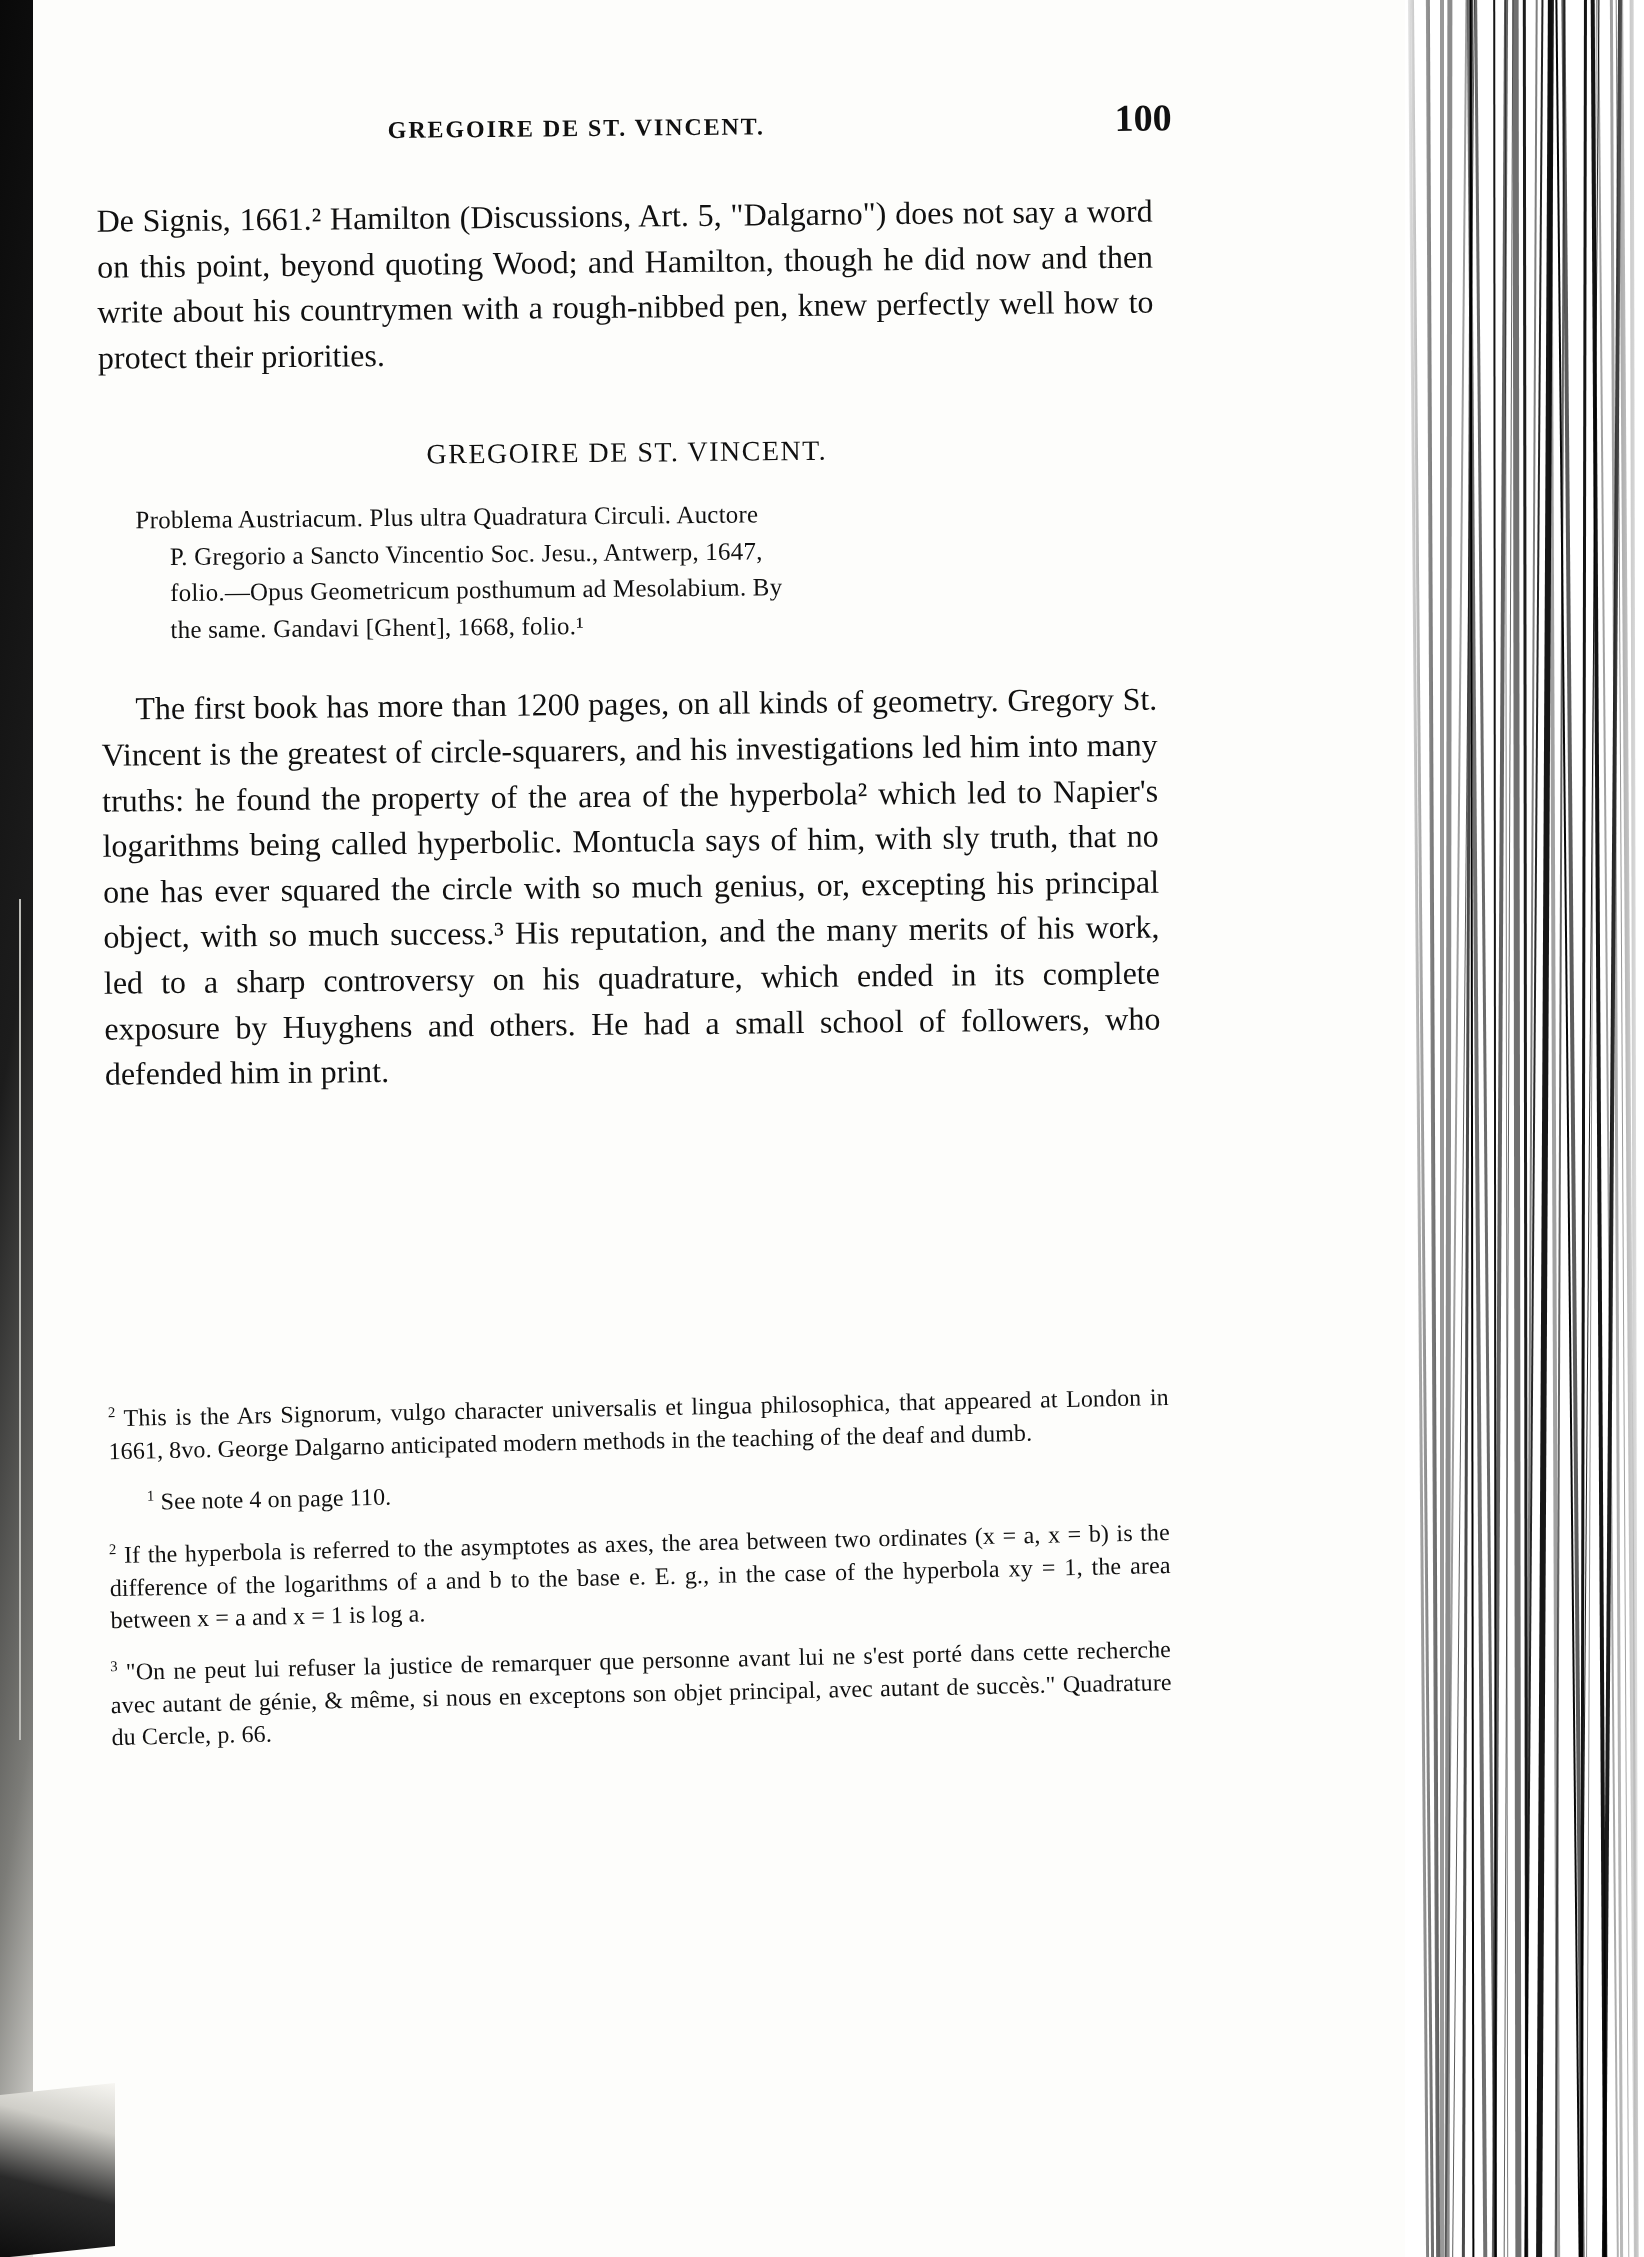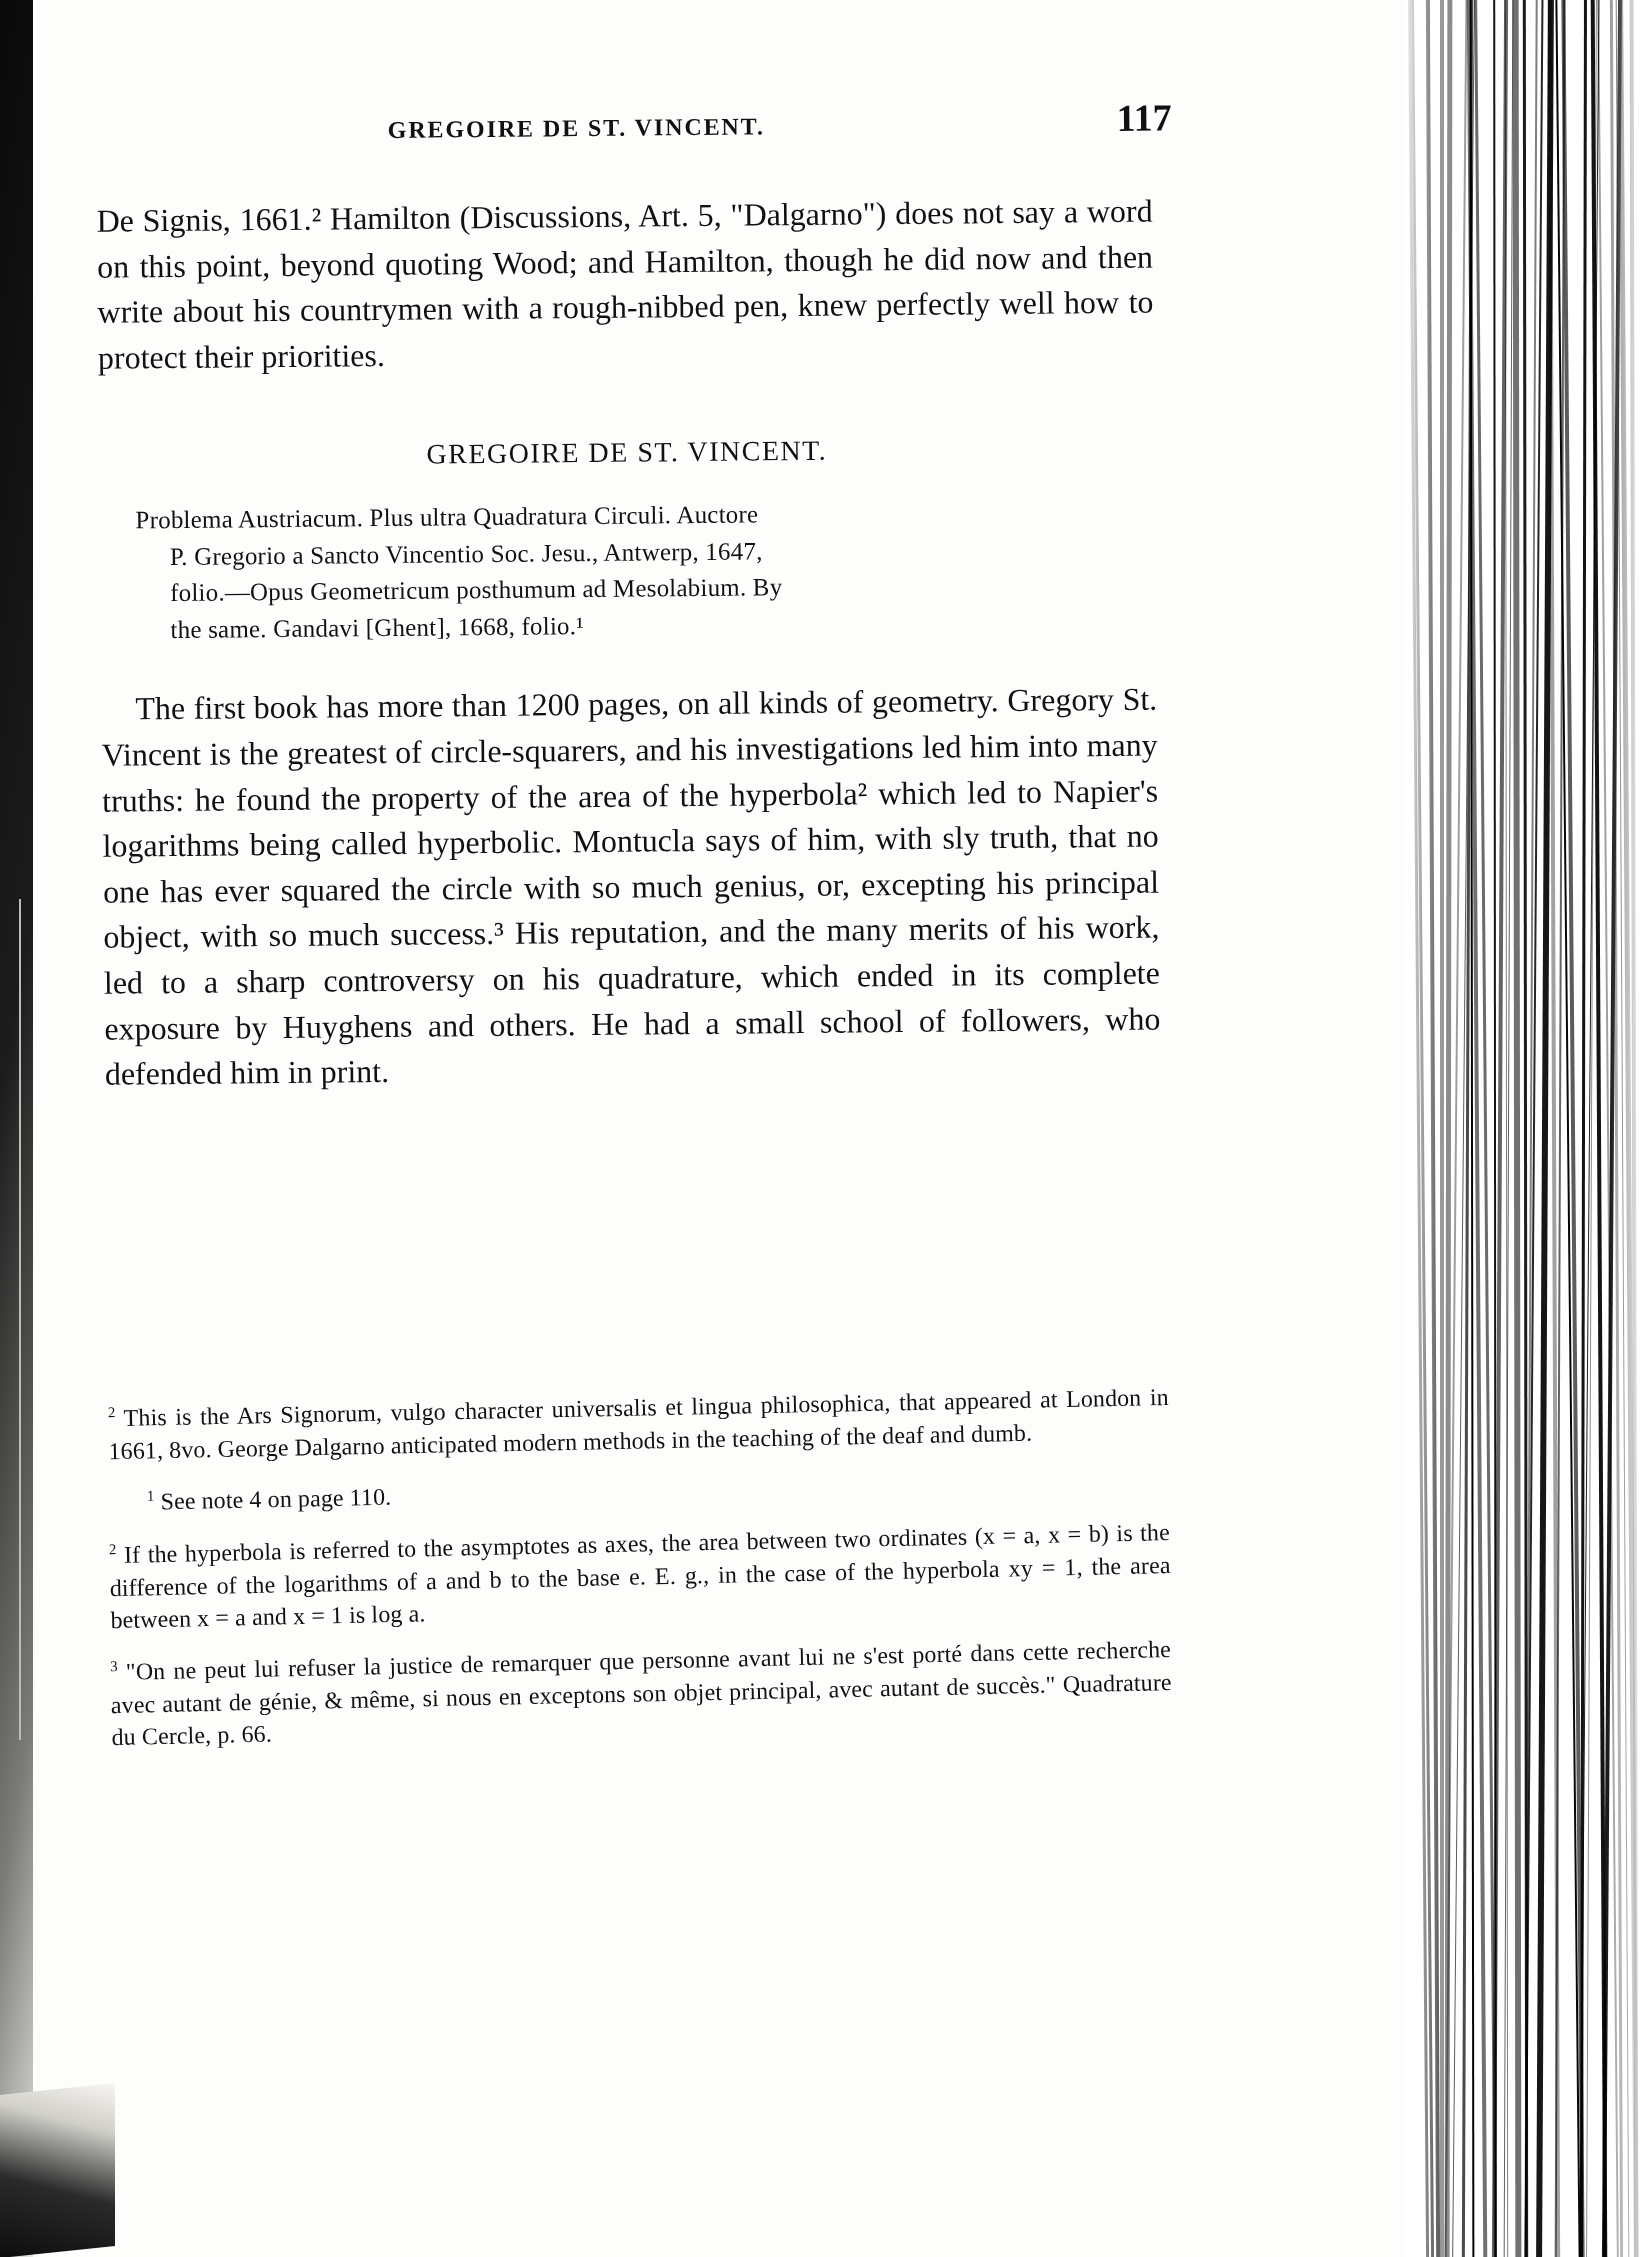--- a/index.html
+++ b/index.html
@@ -202,21 +202,21 @@
     <div class="stripe" style="left: 217px; width: 1px; opacity: 0.58; transform: rotate(-0.32deg);"></div>
     <div class="stripe" style="left: 221px; width: 4.8px; opacity: 0.44; transform: rotate(-0.4deg);"></div>
     <div class="stripe" style="left: 227px; width: 3.8px; opacity: 0.41; transform: rotate(-0.12deg);"></div>
     <div class="wash"></div>
 </div>
 
 <div class="page tilt">
 
   <div class="runhead">
     <span class="rh-title">GREGOIRE DE ST. VINCENT.</span>
-    <span class="rh-page">117</span>
+    <span class="rh-page">100</span>
   </div>
 
   <div class="body-col">
 
     <p class="body">De Signis, 1661.² Hamilton (Discussions, Art. 5, "Dalgarno") does not say a word on this point, beyond quoting Wood; and Hamilton, though he did now and then write about his countrymen with a rough-nibbed pen, knew perfectly well how to protect their priorities.</p>
 
     <div class="sect-title">GREGOIRE DE ST. VINCENT.</div>
 
     <div class="ref-block">
       <span>Problema Austriacum.   Plus ultra Quadratura Circuli.   Auctore</span>

